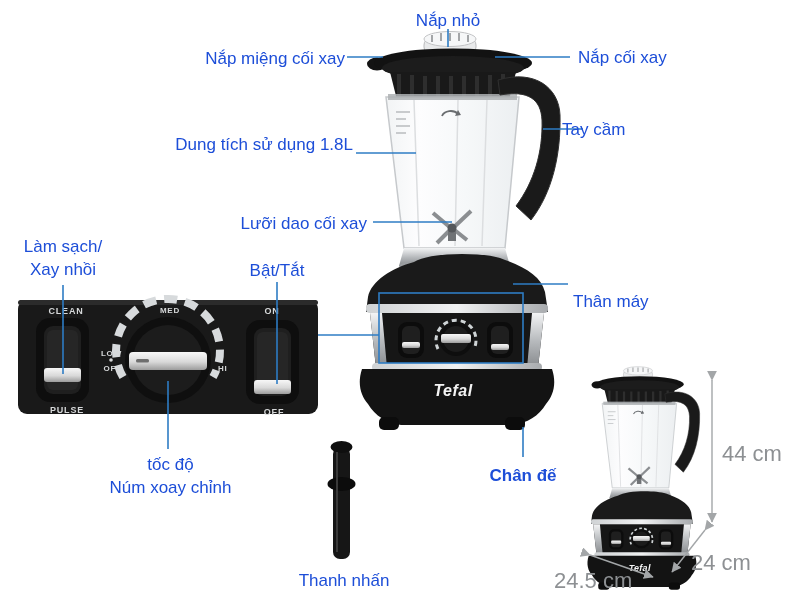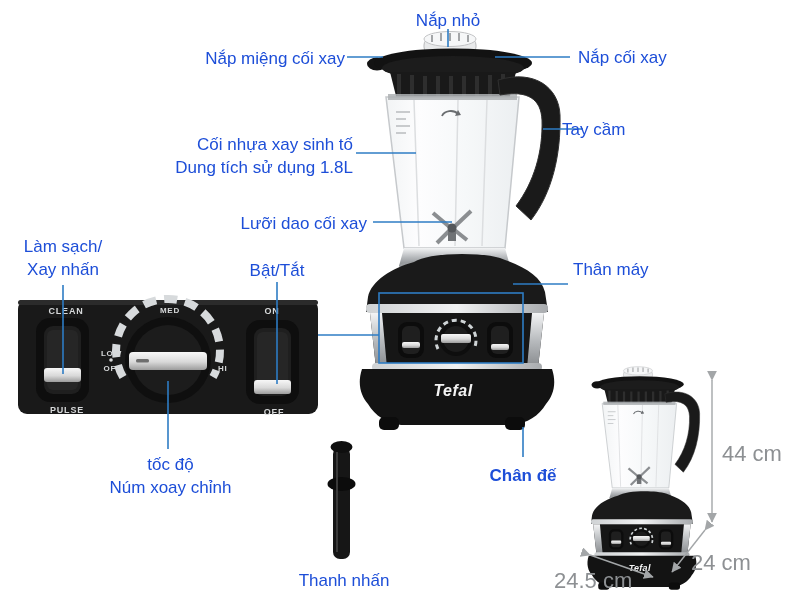--- a/index.html
+++ b/index.html
@@ -185,30 +185,29 @@
       <line x1="705" y1="530" x2="672" y2="572" marker-start="url(#ah)" marker-end="url(#ah)"></line>
       <line x1="590" y1="555" x2="653" y2="577" marker-start="url(#ah)" marker-end="url(#ah)"></line>
     </g>
   </svg>
 
   <div class="label center" style="left:395px;top:9px;width:106px;">Nắp nhỏ</div>
   <div class="label right" style="left:150px;top:47px;width:195px;">Nắp miệng cối xay</div>
   <div class="label" style="left:578px;top:46px;">Nắp cối xay</div>
   <div class="label" style="left:562px;top:118px;">Tay cầm</div>
   <div class="label right" style="left:140px;top:133px;width:213px;">
-    <div>Cối nhựa xay sinh tố</div>
     <div>Dung tích sử dụng 1.8L</div>
   </div>
   <div class="label right" style="left:190px;top:212px;width:177px;">Lưỡi dao cối xay</div>
   <div class="label center" style="left:13px;top:235px;width:100px;">
     <div>Làm sạch/</div>
-    <div>Xay nhấn</div>
+    <div>Xay nhồi</div>
   </div>
   <div class="label center" style="left:227px;top:259px;width:100px;">Bật/Tắt</div>
-  <div class="label" style="left:573px;top:258px;">Thân máy</div>
+  <div class="label" style="left:573px;top:290px;">Thân máy</div>
   <div class="label center" style="left:93px;top:453px;width:155px;">
     <div>tốc độ</div>
     <div>Núm xoay chỉnh</div>
   </div>
   <div class="label center" style="left:473px;top:464px;width:100px;font-weight:bold;">Chân đế</div>
   <div class="label center" style="left:294px;top:569px;width:100px;">Thanh nhấn</div>
 
   <div class="dim" style="left:722px;top:441px;">44 cm</div>
   <div class="dim" style="left:691px;top:550px;">24 cm</div>
   <div class="dim" style="left:554px;top:568px;">24.5 cm</div>

